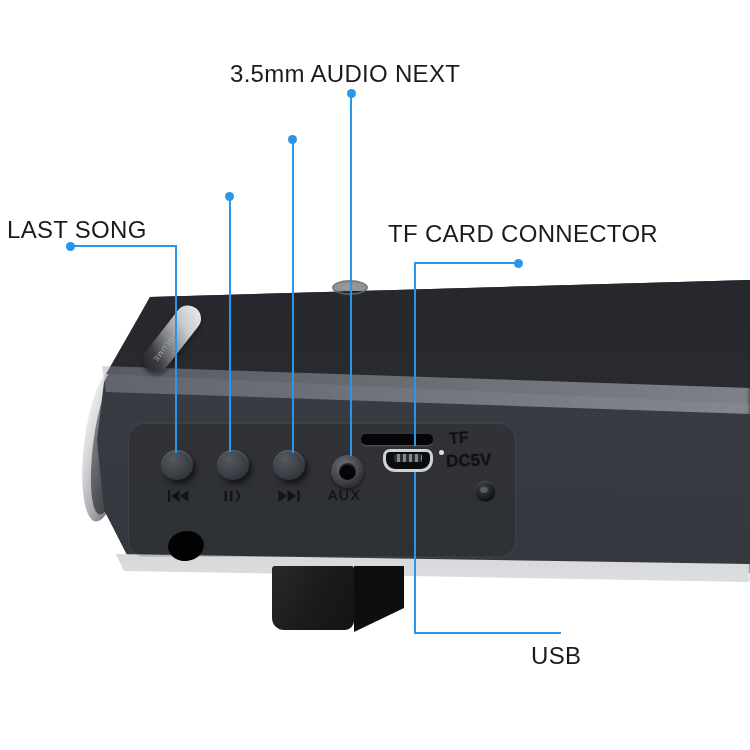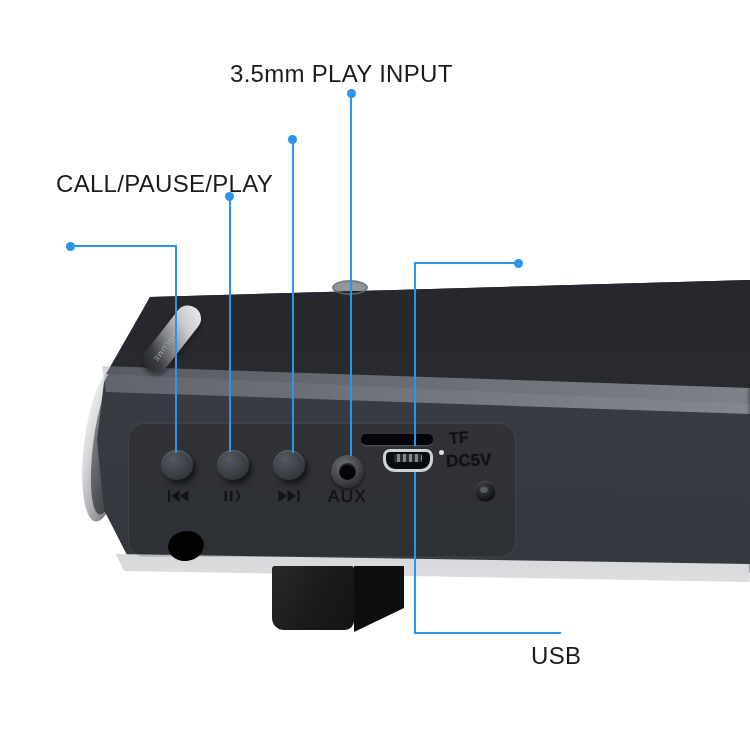--- a/index.html
+++ b/index.html
@@ -174,21 +174,21 @@
     <path d="M15.5 3.5c3.6 2.4 3.6 6.6 0 9" stroke="#0d0e11" stroke-width="2" fill="none" stroke-linecap="round"></path>
   </svg>
   <svg class="btn-icon" style="left:276px;top:488px;" width="26" height="16" viewBox="0 0 26 16">
     <path d="M2.5 2L11 8l-8.5 6z" fill="#0d0e11"></path>
     <path d="M11.5 2L20 8l-8.5 6z" fill="#0d0e11"></path>
     <path d="M22.5 2v12" stroke="#0d0e11" stroke-width="2.2" fill="none"></path>
   </svg>
 
   <div class="abs aux-outer"></div>
   <div class="abs aux-hole"></div>
-  <div class="printed" style="left:328px;top:487px;font-size:17px;letter-spacing:1.5px;">AUX</div>
+  <div class="printed" style="left:328px;top:487px;font-size:14px;letter-spacing:1.5px;">AUX</div>
 
   <div class="abs tf-slot"></div>
   <div class="abs usb-port">
     <div class="usb-pins"></div>
   </div>
   <div class="printed" style="left:449px;top:429px;font-size:16px;font-weight:600;transform:rotate(-5deg);">TF</div>
   <div class="printed" style="left:446px;top:451px;font-size:17px;font-weight:600;transform:rotate(-2deg);">DC5V</div>
   <div class="abs led-dot"></div>
   <div class="abs dc-hole"></div>
   <div class="abs mount-hole"></div>
@@ -206,17 +206,18 @@
   <div class="cline" style="left:70px;top:245px;width:107px;height:2px;"></div>
   <div class="cline" style="left:175px;top:245px;width:2px;height:208px;"></div>
 
   <div class="cdot" style="left:514px;top:259px;"></div>
   <div class="cline" style="left:414px;top:262px;width:106px;height:2px;"></div>
   <div class="cline" style="left:414px;top:262px;width:2px;height:184px;"></div>
 
   <div class="cline" style="left:414px;top:472px;width:2px;height:162px;"></div>
   <div class="cline" style="left:414px;top:632px;width:147px;height:2px;"></div>
 
-  <div class="callout-label" style="left:230px;top:60px;">3.5mm PLAY INPUT</div>
-  <div class="callout-label" style="left:56px;top:170px;">CALL/PAUSE/PLAY</div>
+  <div class="callout-label" style="left:230px;top:60px;">3.5mm AUDIO NEXT</div>
+  <div class="callout-label" style="left:7px;top:216px;">LAST SONG</div>
+  <div class="callout-label" style="left:388px;top:220px;">TF CARD CONNECTOR</div>
   <div class="callout-label" style="left:531px;top:642px;">USB</div>
 
 </div>
 
 </body></html>

